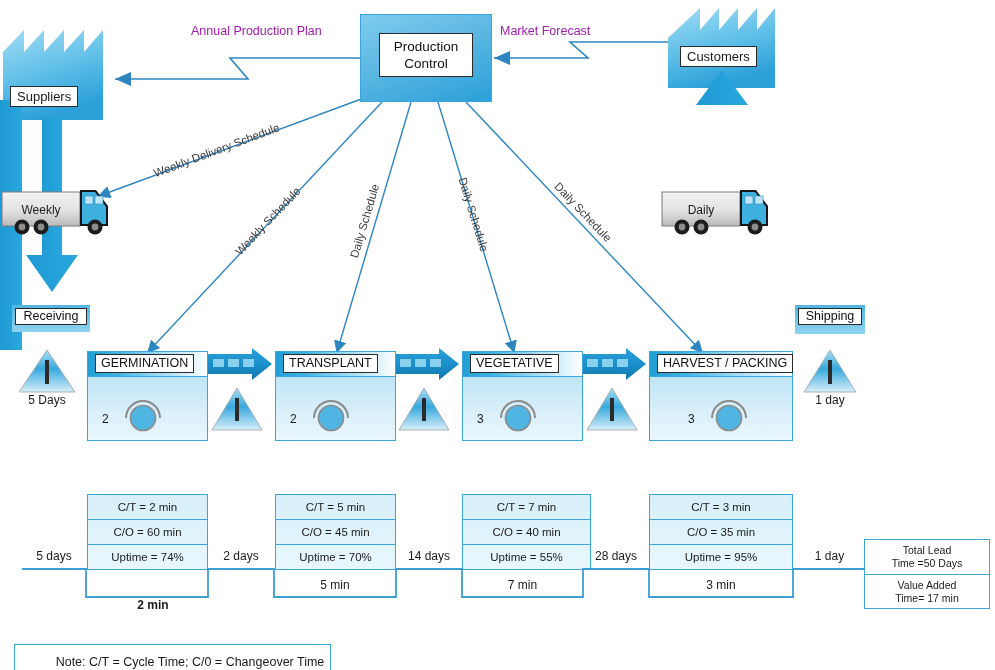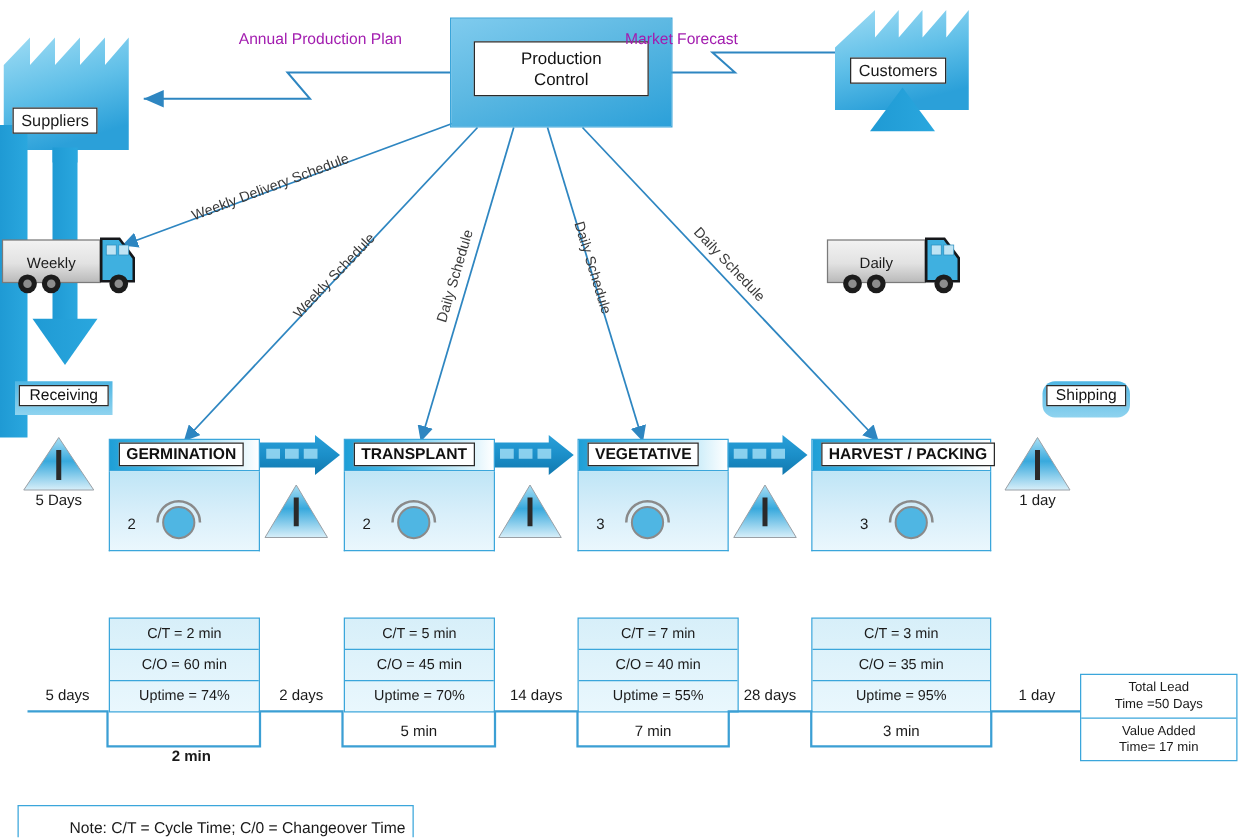--- a/index.html
+++ b/index.html
@@ -56,21 +56,21 @@
     position:absolute;left:0;top:0;right:0;height:26px;
     background:linear-gradient(to right,#1f9fd6 0%,#3fb4e4 25%,#9ddcf4 60%,#ffffff 100%);
     border:1px solid #3ba6db;
     box-sizing:border-box;
   }
   .proc .headlabel{
     position:absolute;left:8px;top:3px;
     background:#fff;border:1px solid #2a2a2a;
     font-size:12.5px;line-height:15px;
     padding:1px 5px;white-space:nowrap;color:#111;
-    font-weight:700;
+    font-weight:400;
   }
   .proc .body{
     position:absolute;left:0;top:26px;right:0;bottom:0;
     background:linear-gradient(to bottom,#bfe5f6 0%,#d9effa 55%,#eaf7fd 100%);
     border:1px solid #3ba6db;border-top:none;
     box-sizing:border-box;
   }
   .proc .opnum{
     position:absolute;left:14px;bottom:14px;
     font-size:12px;color:#1a1a1a;
@@ -292,40 +292,40 @@
   </svg>
 
   <div class="abs factory" style="left:10px;top:86px;">
     <div class="label" style="position:relative;">Suppliers</div>
   </div>
 
   <div class="abs factory" style="left:680px;top:46px;">
     <div class="label" style="position:relative;">Customers</div>
   </div>
 
-  <div class="abs pcbox" style="left:360px;top:14px;width:130px;height:86px;padding-left:46px;">
+  <div class="abs pcbox" style="left:360px;top:14px;width:130px;height:86px;">
     <div class="inner">
       <div>Production</div>
       <div>Control</div>
     </div>
   </div>
 
   <div class="abs flowtext" style="left:191px;top:24px;">Annual Production Plan</div>
   <div class="abs flowtext" style="left:500px;top:24px;">Market Forecast</div>
 
   <div class="abs diaglabel" style="left:152px;top:168px;transform:rotate(-20.5deg);">Weekly Delivery Schedule</div>
   <div class="abs diaglabel" style="left:233px;top:249px;transform:rotate(-46.5deg);">Weekly Schedule</div>
   <div class="abs diaglabel" style="left:348px;top:256px;transform:rotate(-73.5deg);">Daily Schedule</div>
   <div class="abs diaglabel" style="left:468px;top:176px;transform:rotate(73deg);">Daily Schedule</div>
   <div class="abs diaglabel" style="left:561px;top:180px;transform:rotate(46.5deg);">Daily Schedule</div>
 
   <div class="abs rsbox" style="left:12px;top:305px;width:78px;height:27px;">
     <span>Receiving</span>
   </div>
-  <div class="abs rsbox" style="left:834px;top:305px;width:70px;height:29px;border-radius:10px;">
+  <div class="abs rsbox" style="left:795px;top:305px;width:70px;height:29px;">
     <span>Shipping</span>
   </div>
 
   <div class="abs invlabel" style="left:12px;top:393px;width:70px;">5 Days</div>
   <div class="abs invlabel" style="left:796px;top:393px;width:68px;">1 day</div>
 
   <div class="abs proc" style="left:87px;top:351px;width:121px;height:90px;">
     <div class="head"></div>
     <div class="headlabel">GERMINATION</div>
     <div class="body">

